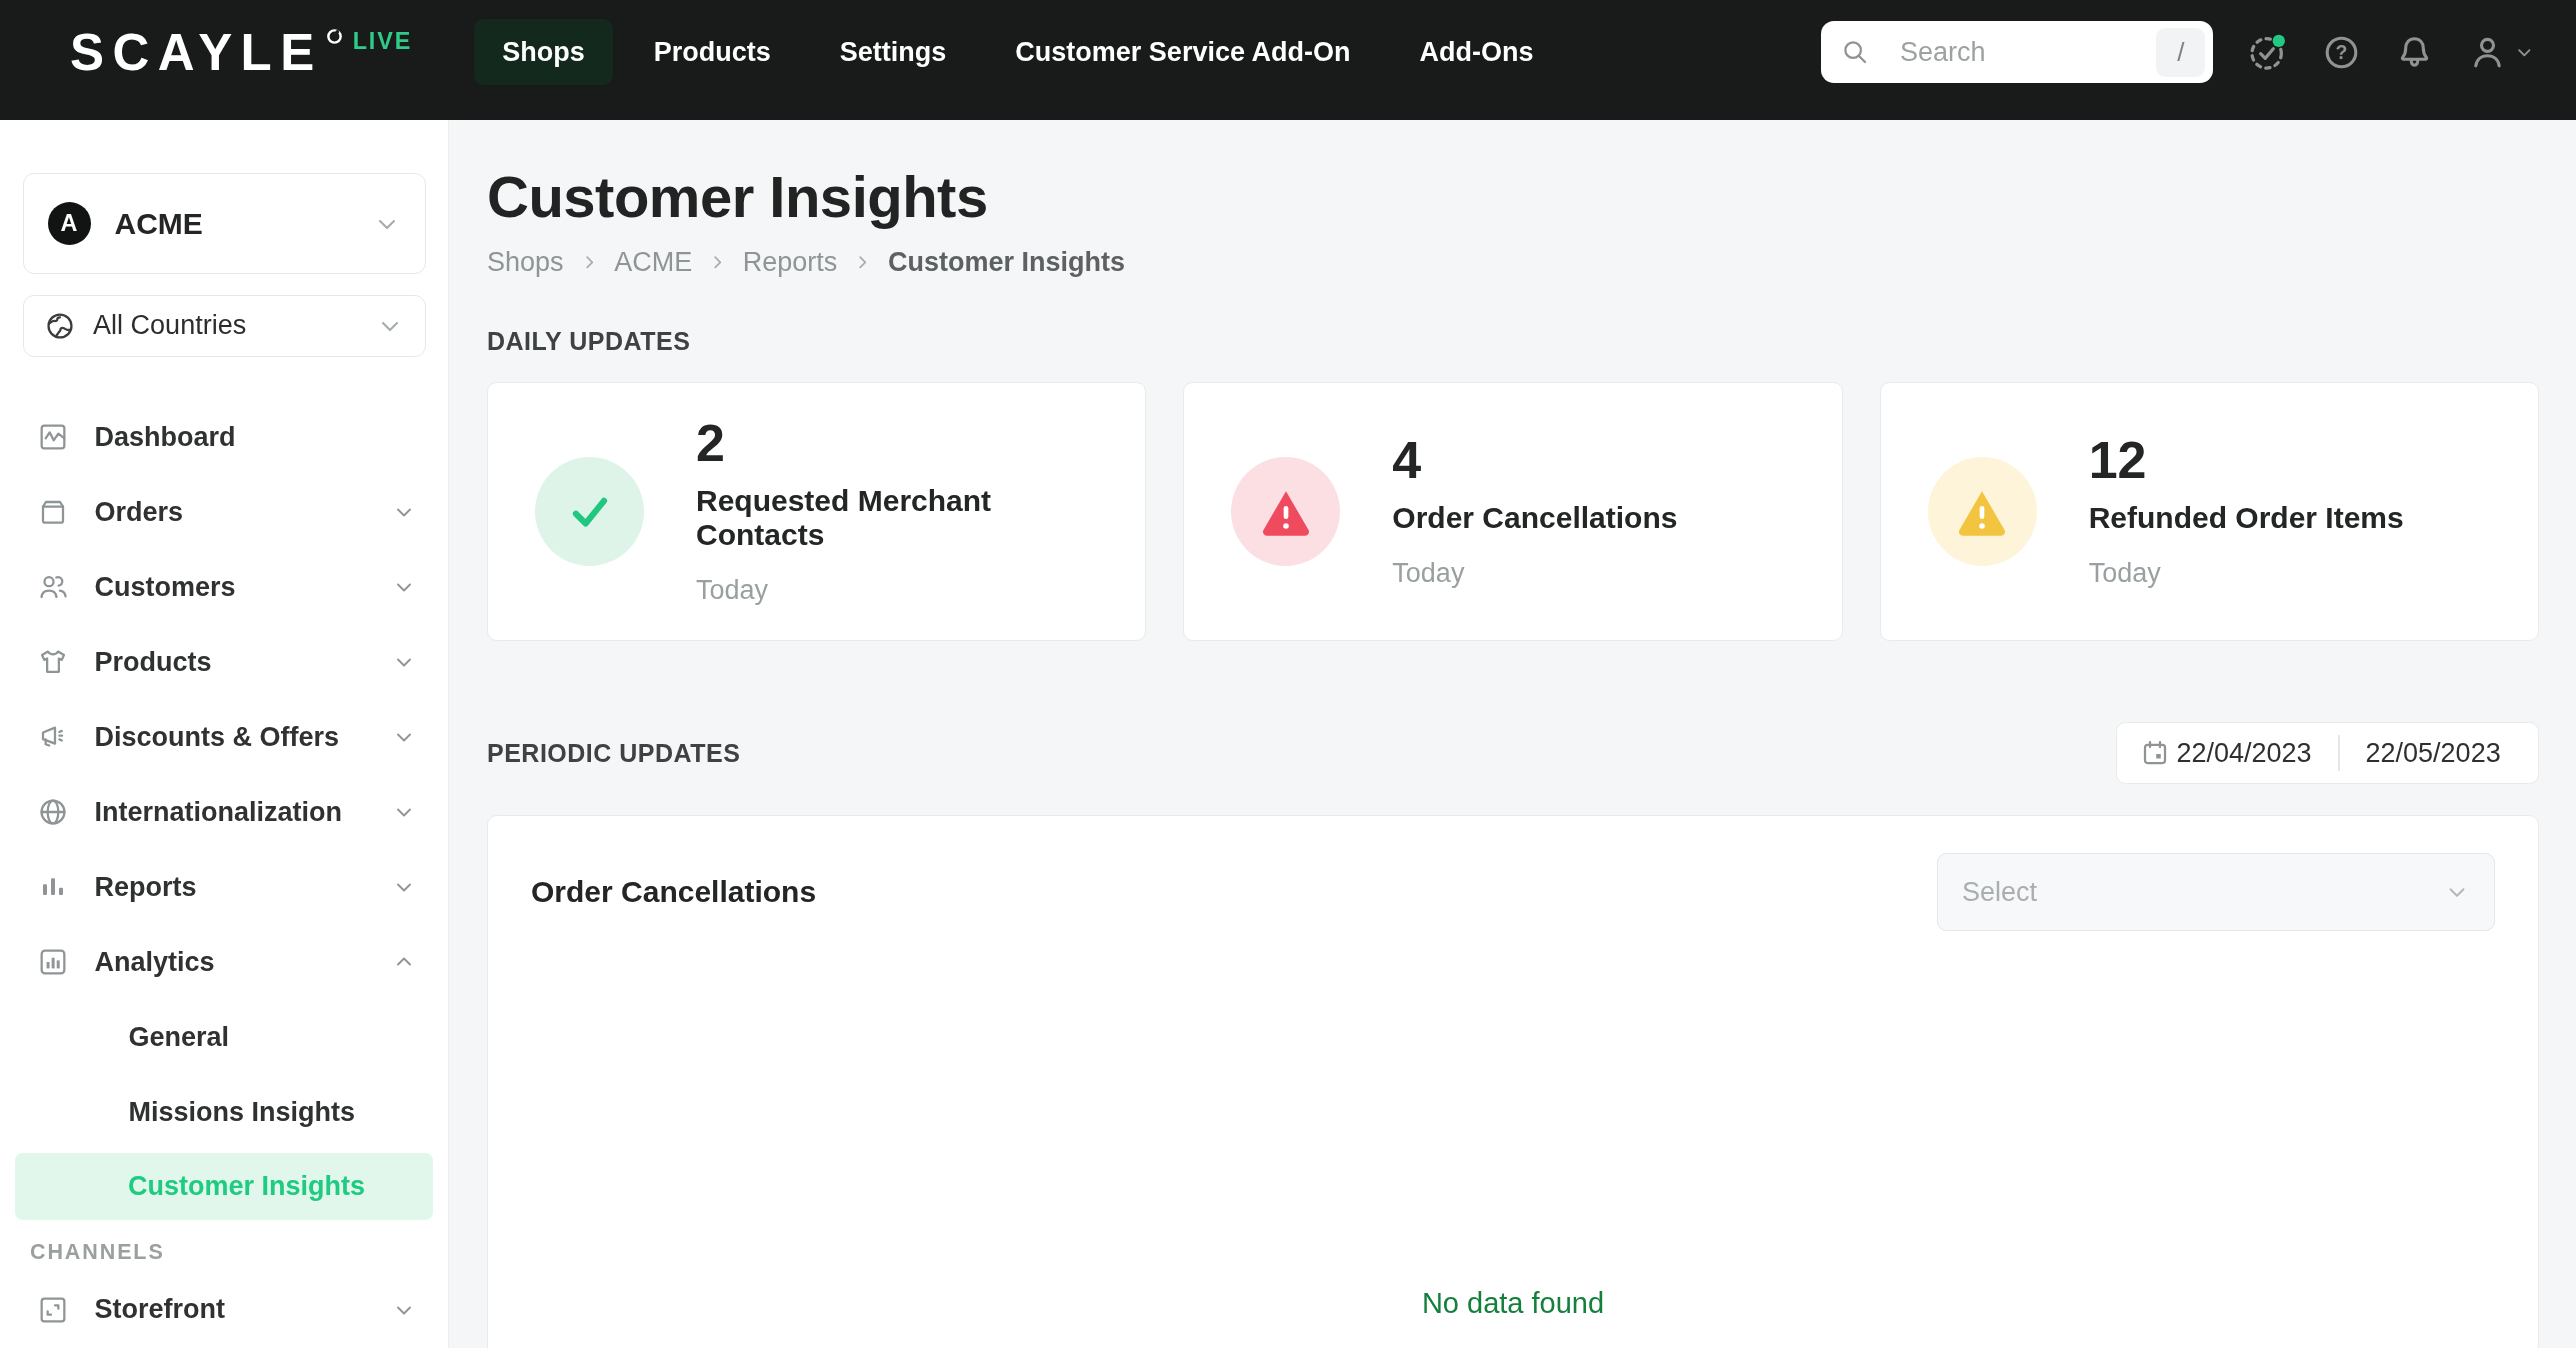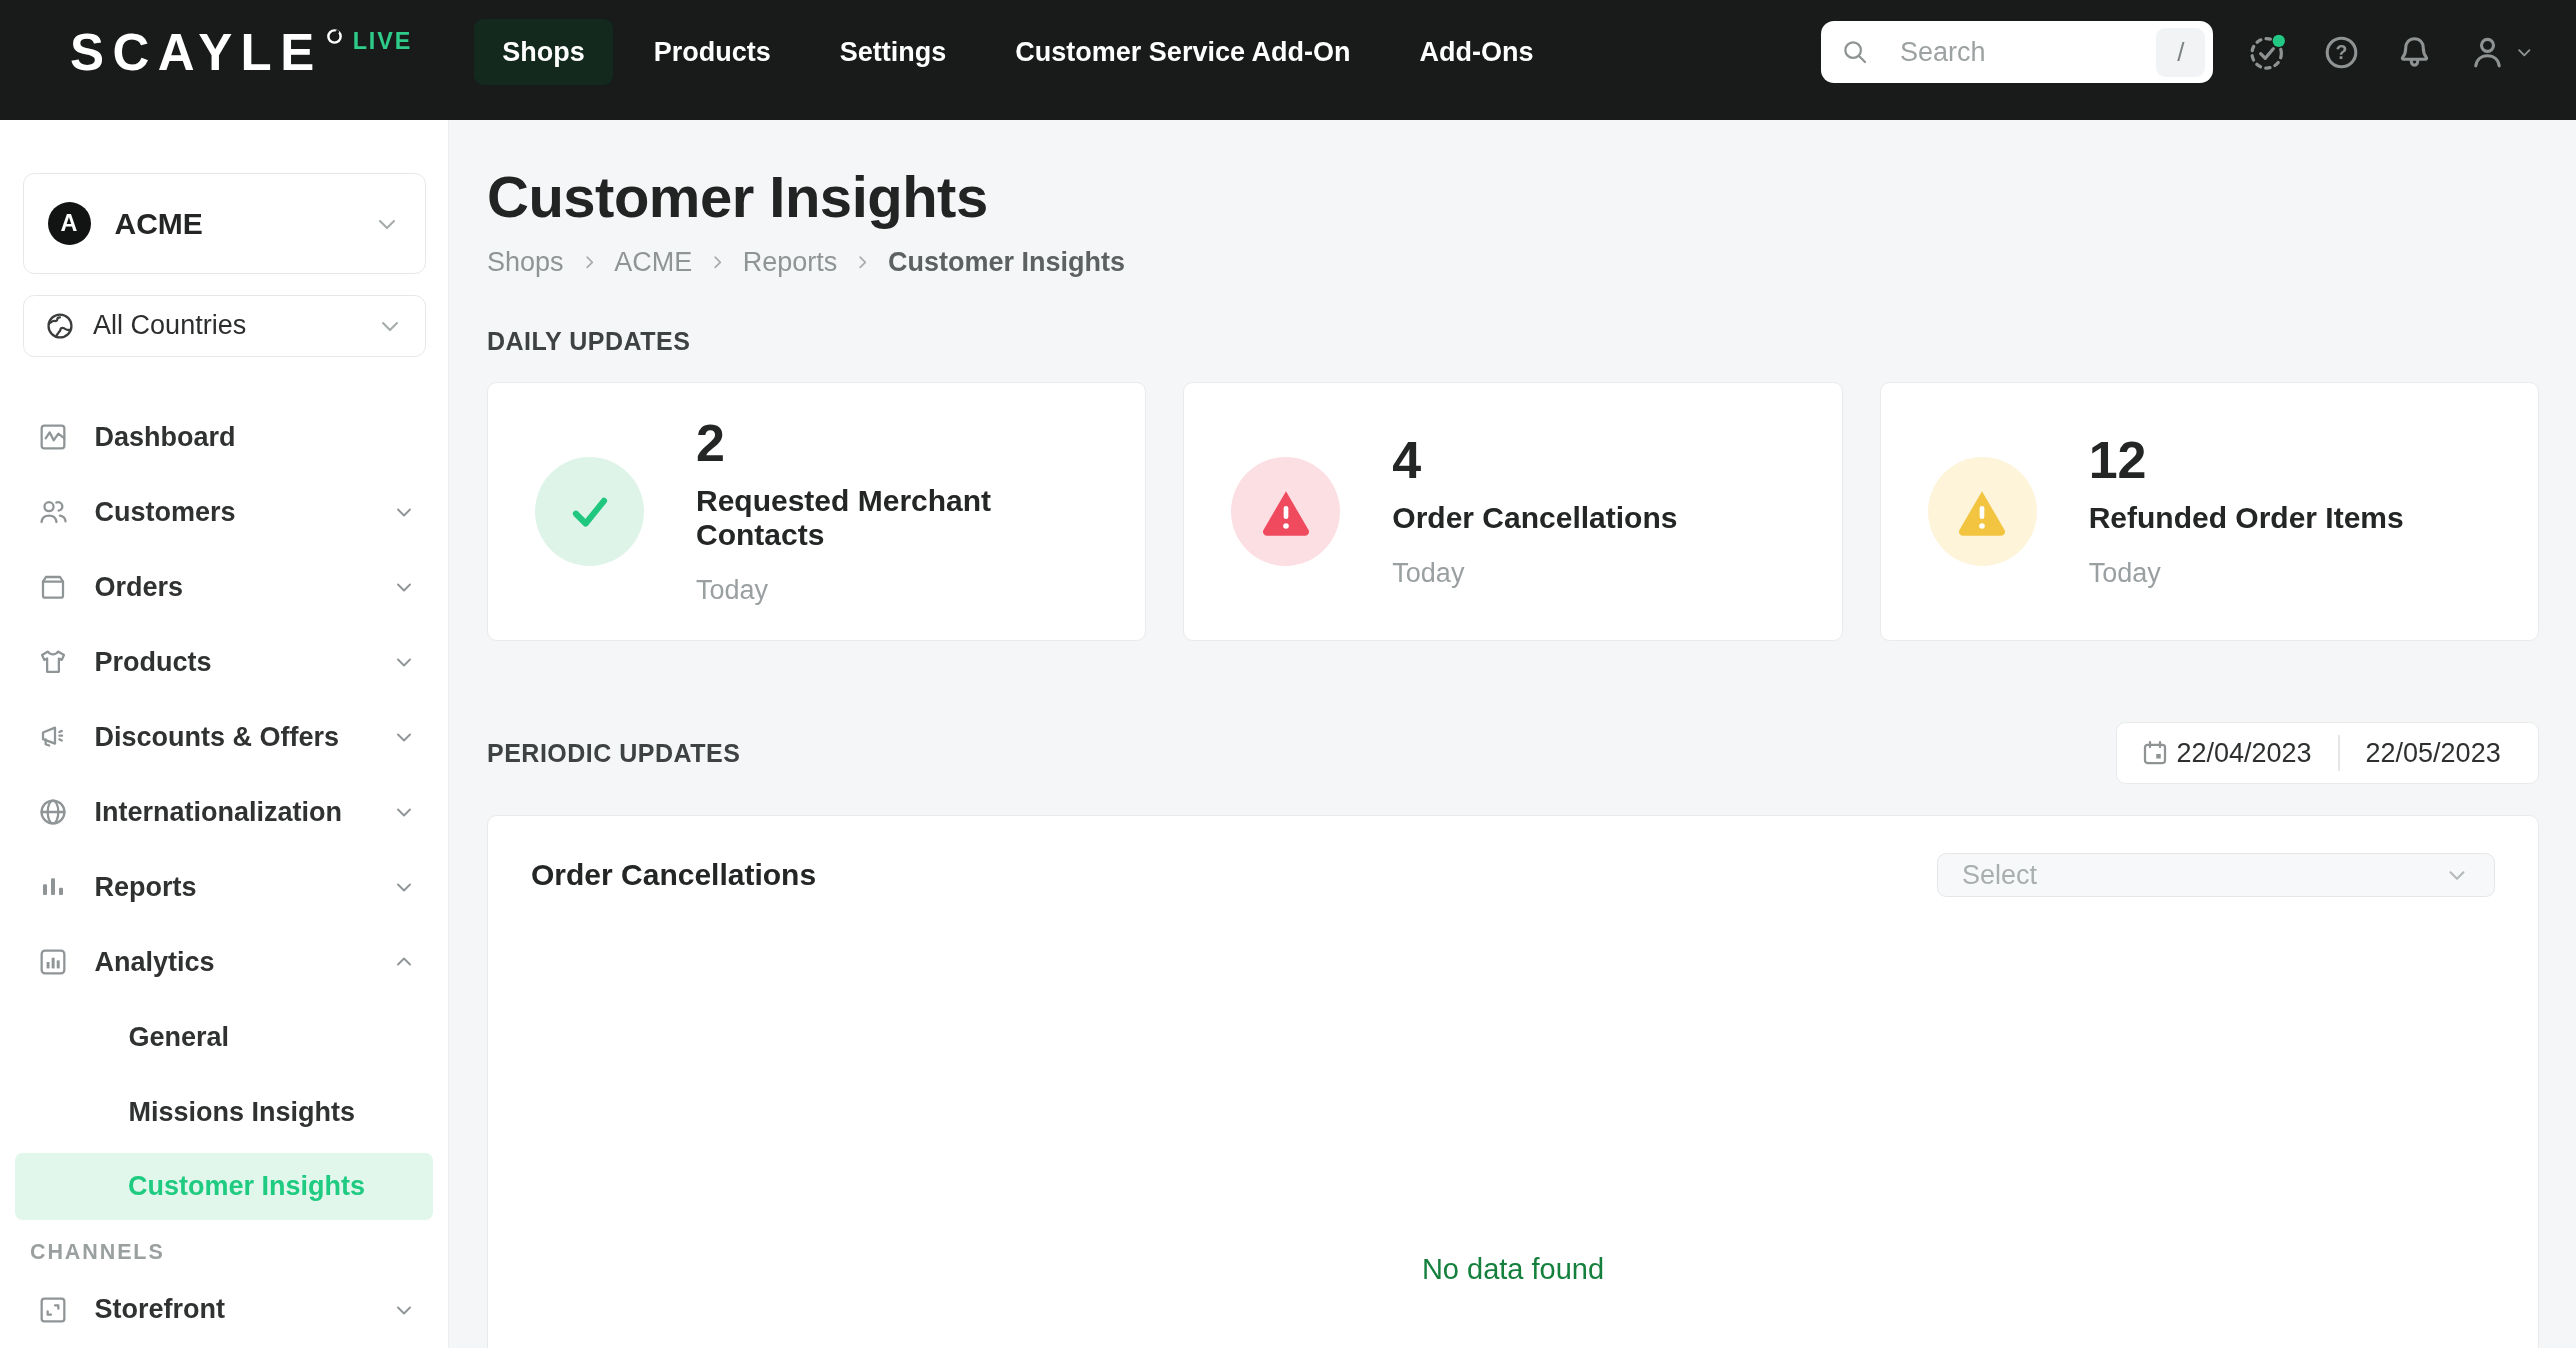--- a/index.html
+++ b/index.html
@@ -120,21 +120,21 @@
   .date-from { margin-left:7px; }
   .date-divider { width:1.9px; height:36px; background:#e5e7e7; margin:0 26px; flex:none; }
 
   .panel {
     margin-top:31px; height:712px; background:#fff; border:1.9px solid #e9ebeb;
     border-radius:9.4px; padding:37px 43px 0 43px;
   }
   .panel-header { display:flex; align-items:center; justify-content:space-between; }
   .panel-title { font-size:30px; font-weight:700; color:#232625; }
   .metric-select {
-    width:558px; height:44px; background:#f6f8f9; border:1.9px solid #e4e6e7; border-radius:9.4px;
+    width:558px; height:78px; background:#f6f8f9; border:1.9px solid #e4e6e7; border-radius:9.4px;
     display:flex; align-items:center; padding:8px 24px; cursor:pointer;
   }
   .metric-select .placeholder { font-size:27px; color:#a9aeae; }
   .metric-select .mchevron { margin-left:auto; }
   .empty-state { margin-top:356px; text-align:center; font-size:29px; color:#15803d; }
 </style>
 </head>
 <body>
 
 <header class="topbar">
@@ -239,41 +239,41 @@
         <svg width="32" height="32" viewBox="0 0 24 24" fill="none" stroke="#8f9596" stroke-width="1.7" stroke-linecap="round" stroke-linejoin="round">
             <rect x="3.5" y="3.5" width="17" height="17" rx="2"></rect>
             <polyline points="6.5 13 9.5 8.5 12.5 14.5 16 9.5 20.5 13"></polyline>
           </svg>
       </span>
       <span class="mlabel">Dashboard</span>
     </div>
     <div class="menu-row">
       <span>
         <svg width="32" height="32" viewBox="0 0 24 24" fill="none" stroke="#8f9596" stroke-width="1.7" stroke-linecap="round" stroke-linejoin="round">
+            <path d="M4.5 8h15v10.5a1.5 1.5 0 0 1-1.5 1.5H6a1.5 1.5 0 0 1-1.5-1.5z"></path>
+            <path d="M4.5 8l2.2-3.5h10.6L19.5 8"></path>
+          </svg>
+      </span>
+      <span class="mlabel">Orders</span>
+      <span class="mchevron">
+        <svg width="24" height="24" viewBox="0 0 24 24" fill="none" stroke="#8f9596" stroke-width="1.9" stroke-linecap="round" stroke-linejoin="round">
+            <polyline points="6 9.5 12 15.5 18 9.5"></polyline>
+          </svg>
+      </span>
+    </div>
+    <div class="menu-row">
+      <span>
+        <svg width="32" height="32" viewBox="0 0 24 24" fill="none" stroke="#8f9596" stroke-width="1.7" stroke-linecap="round" stroke-linejoin="round">
             <circle cx="9" cy="8" r="3.4"></circle>
             <path d="M3.4 19.5c.4-3 2.6-4.8 5.6-4.8s5.2 1.8 5.6 4.8"></path>
             <path d="M14.5 4.9a3.2 3.2 0 1 1 1.7 6.1"></path>
             <path d="M17.2 14.8c2.3.3 3.9 1.9 4.2 4.2"></path>
           </svg>
       </span>
       <span class="mlabel">Customers</span>
-      <span class="mchevron">
-        <svg width="24" height="24" viewBox="0 0 24 24" fill="none" stroke="#8f9596" stroke-width="1.9" stroke-linecap="round" stroke-linejoin="round">
-            <polyline points="6 9.5 12 15.5 18 9.5"></polyline>
-          </svg>
-      </span>
-    </div>
-    <div class="menu-row">
-      <span>
-        <svg width="32" height="32" viewBox="0 0 24 24" fill="none" stroke="#8f9596" stroke-width="1.7" stroke-linecap="round" stroke-linejoin="round">
-            <path d="M4.5 8h15v10.5a1.5 1.5 0 0 1-1.5 1.5H6a1.5 1.5 0 0 1-1.5-1.5z"></path>
-            <path d="M4.5 8l2.2-3.5h10.6L19.5 8"></path>
-          </svg>
-      </span>
-      <span class="mlabel">Orders</span>
       <span class="mchevron">
         <svg width="24" height="24" viewBox="0 0 24 24" fill="none" stroke="#8f9596" stroke-width="1.9" stroke-linecap="round" stroke-linejoin="round">
             <polyline points="6 9.5 12 15.5 18 9.5"></polyline>
           </svg>
       </span>
     </div>
     <div class="menu-row">
       <span>
         <svg width="32" height="32" viewBox="0 0 24 24" fill="none" stroke="#8f9596" stroke-width="1.7" stroke-linecap="round" stroke-linejoin="round">
             <path d="M8.2 4.2L3.8 6.8l1.6 3.6 2.2-1v10h8.8v-10l2.2 1 1.6-3.6-4.4-2.6c-.9 1.3-2.2 2-3.8 2s-2.9-.7-3.8-2z"></path>

